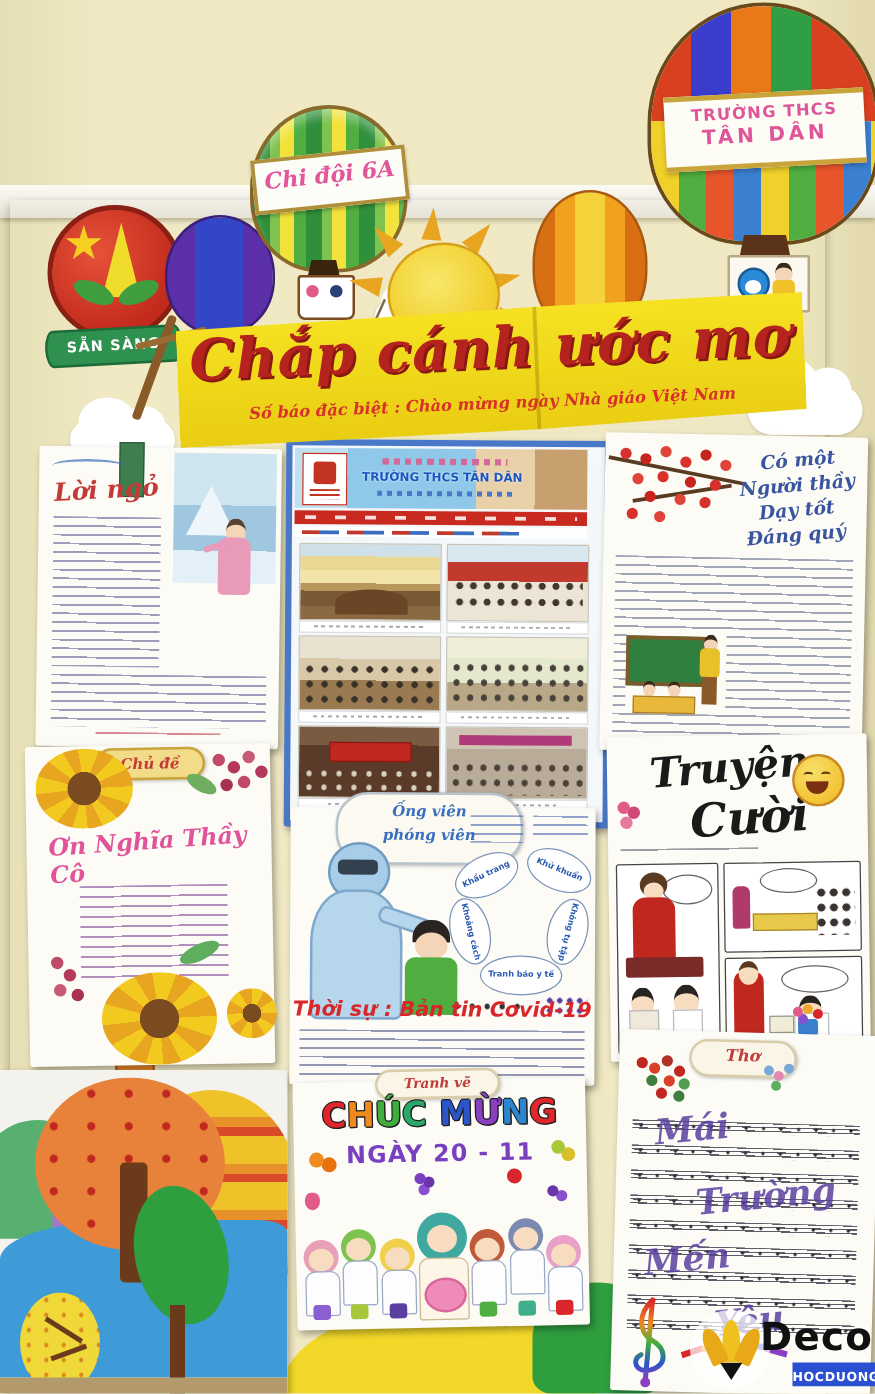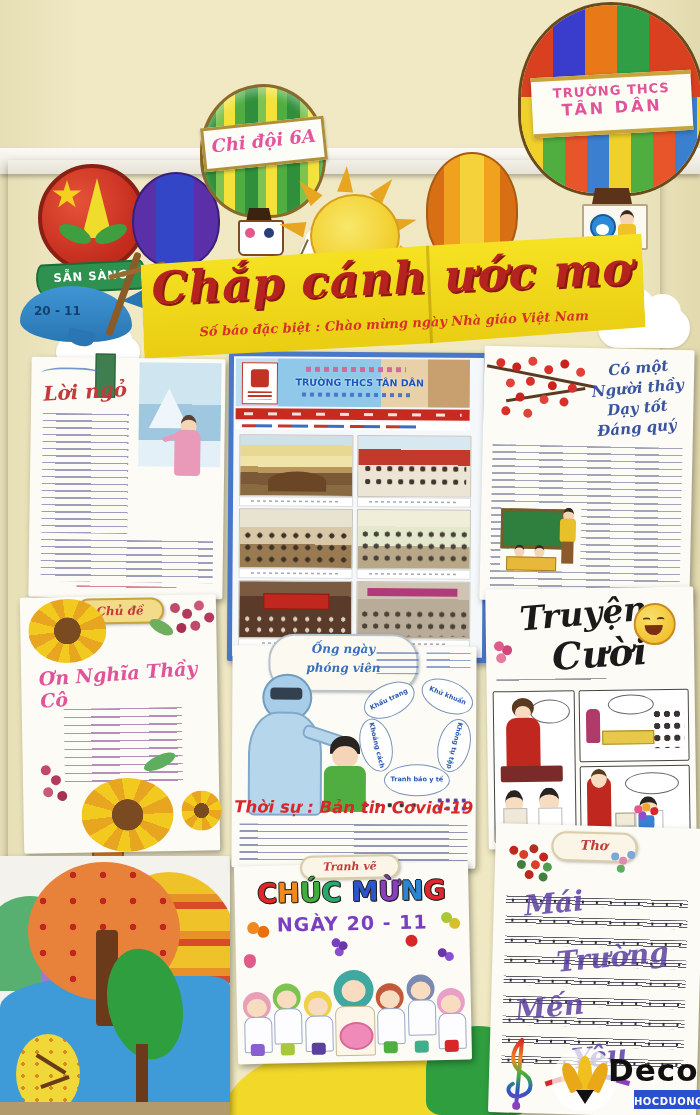--- a/index.html
+++ b/index.html
@@ -126,21 +126,21 @@
   </div>
 
   <div class="paper" style="left:228px;top:352px;width:250px;height:300px;transform:rotate(.4deg);
               background:#f5f8fb;border:5px solid #4a78c8">
     <div class="a" style="left:2px;top:2px;width:234px;height:48px;background:linear-gradient(90deg,#bfe0f0 0 18%,#8fc8e8 18% 62%,#e8d0a8 62% 82%,#c8a070 82%)">
       <div class="a" style="left:6px;top:4px;width:34px;height:40px;background:#fff;border:1px solid #c23324">
         <div class="a" style="left:8px;top:6px;width:18px;height:18px;background:#c23324;border-radius:3px"></div>
         <div class="a" style="left:5px;top:28px;width:24px;height:8px;background:repeating-linear-gradient(180deg,#c23324 0 1.5px,transparent 1.5px 4px)"></div>
       </div>
       <div class="a" style="left:70px;top:8px;width:100px;height:5px;background:repeating-linear-gradient(90deg,#d06a9a 0 5px,transparent 5px 9px)"></div>
-      <div class="a" style="left:48px;top:18px;width:140px;text-align:right;font-size:9.5px;font-weight:bold;color:#1a55c0;text-shadow:0 0 2px #fff">TRƯỜNG THCS TÂN DÂN</div>
+      <div class="a" style="left:48px;top:18px;width:140px;text-align:center;font-size:9.5px;font-weight:bold;color:#1a55c0;text-shadow:0 0 2px #fff">TRƯỜNG THCS TÂN DÂN</div>
       <div class="a" style="left:66px;top:34px;width:110px;height:4px;background:repeating-linear-gradient(90deg,#4a78c8 0 4px,transparent 4px 8px)"></div>
     </div>
     <div class="a" style="left:2px;top:52px;width:234px;height:11px;background:#c82a1f">
       <div class="a" style="left:8px;top:4px;width:218px;height:3px;background:repeating-linear-gradient(90deg,rgba(255,255,255,.85) 0 9px,transparent 9px 24px)"></div>
     </div>
     <div class="a" style="left:2px;top:65px;width:234px;height:8px;background:#fff">
       <div class="a" style="left:6px;top:3px;width:180px;height:2.5px;background:repeating-linear-gradient(90deg,#c0392b 0 14px,#3a6fc0 14px 30px,transparent 30px 36px)"></div>
     </div>
 
     <div class="a ph" style="left:6px;top:78px;width:112px;height:60px;background:linear-gradient(180deg,#cfe0e8 0 16%,#e8d892 16% 34%,#f0e4a8 34% 52%,#b8965c 52% 62%,#7a5a36 62% 82%,#8a6a40 82%)">
@@ -165,21 +165,21 @@
     </div>
     <div class="a ph" style="left:124px;top:224px;width:112px;height:56px;background:linear-gradient(180deg,#cfc4b4 0 30%,#b8ab98 30%);overflow:hidden">
       <div class="a" style="left:10px;top:6px;width:90px;height:8px;background:#b03a7a"></div>
       <div class="a" style="left:2px;top:26px;width:108px;height:28px;background:radial-gradient(circle,#4a4238 2.4px,transparent 2.8px);background-size:11px 12px"></div>
     </div>
     <div class="cap" style="left:6px;top:282px;width:230px"></div>
   </div>
 
   <div class="paper" style="left:232px;top:646px;width:244px;height:222px;transform:rotate(.3deg)">
     <div class="tag a" style="left:36px;top:-12px;width:146px;height:50px;border-radius:26px;background:#fbf9f0;border-color:#b8c4cc;color:#3a6fc0;font-size:12px;line-height:1.6;padding-top:4px">
-      <div>Ống ngày</div>
+      <div>Ống viên</div>
       <div>phóng viên</div>
     </div>
 
     <div class="a" style="left:4px;top:28px;width:126px;height:138px">
       <div class="a" style="left:26px;top:0;width:46px;height:44px;border-radius:50%;background:#a8cde8;border:2px solid #6f9cc0"></div>
       <div class="a" style="left:34px;top:14px;width:32px;height:12px;background:#334050;border-radius:4px"></div>
       <div class="a" style="left:12px;top:38px;width:70px;height:100px;background:#b6d6ec;border:2px solid #7fa8cc;border-radius:40% 40% 6px 6px"></div>
       <div class="a" style="left:66px;top:56px;width:40px;height:10px;background:#b6d6ec;border:2px solid #7fa8cc;border-radius:6px;transform:rotate(18deg)"></div>
       <div class="a" style="left:96px;top:70px;width:14px;height:2.5px;background:#fff;border:1px solid #999;transform:rotate(30deg)"></div>
       <div class="a" style="left:94px;top:62px;width:30px;height:18px;border-radius:14px 14px 0 0;background:#2a2420"></div>
@@ -451,26 +451,20 @@
     <div class="a" style="left:74px;top:186px;width:40px;height:16px;background:#5a3318;clip-path:polygon(8% 0,92% 0,100% 100%,0 100%)"></div>
     <div class="a" style="left:64px;top:202px;width:62px;height:42px;background:#fbf8f0;border:2px solid #b8a888;border-radius:2px">
       <div class="a" style="left:6px;top:8px;width:22px;height:22px;border-radius:50%;background:#2a8ad8;border:2px solid #1a5a98">
         <div class="a" style="left:4px;top:8px;width:13px;height:11px;border-radius:50%;background:#fff"></div>
       </div>
       <div class="a" style="left:36px;top:4px;width:14px;height:14px;border-radius:50%;background:#f5d5b8;border-top:4px solid #3a2a1a"></div>
       <div class="a" style="left:34px;top:18px;width:18px;height:20px;background:#f0c22a;border-radius:4px"></div>
     </div>
   </div>
 
-  <div class="a" style="left:20px;top:278px;width:136px;height:72px">
-    <div class="a" style="left:0;top:8px;width:112px;height:56px;background:linear-gradient(180deg,#3f96d4,#2a76b4);border-radius:55% 65% 45% 60%/75% 85% 35% 45%"></div>
-    <div class="a" style="left:102px;top:6px;width:32px;height:28px;background:#2a76b4;clip-path:polygon(0 60%,100% 0,70% 55%,100% 100%)"></div>
-    <div class="a" style="left:48px;top:52px;width:26px;height:16px;background:#2a76b4;border-radius:0 0 80% 80%;transform:rotate(12deg)"></div>
-    <div class="a" style="left:14px;top:26px;font-size:12px;font-weight:900;color:#15406e">20 - 11</div>
-  </div>
 
   <div class="a" style="left:120px;top:250px;width:7px;height:88px;background:#8a5a28;transform:rotate(20deg);border-radius:3px"></div>
   <div class="a" style="left:108px;top:268px;width:58px;height:5px;background:#9a6a30;transform:rotate(-14deg);border-radius:3px"></div>
   <div class="a" style="left:300px;top:238px;width:2px;height:34px;background:#7a6a4a;transform:rotate(24deg)"></div>
 
   <div class="a" style="left:142px;top:244px;width:502px;height:104px;transform:rotate(-2.4deg);
               background:linear-gradient(180deg,#f6e223,#e9cd12);
               clip-path:polygon(0 10%,57% 3%,100% 0,100% 90%,57% 97%,0 100%);
               box-shadow:0 4px 8px rgba(0,0,0,.3)">
     <div class="a" style="left:57%;top:0;width:3px;height:100%;background:rgba(140,110,0,.35)"></div>

